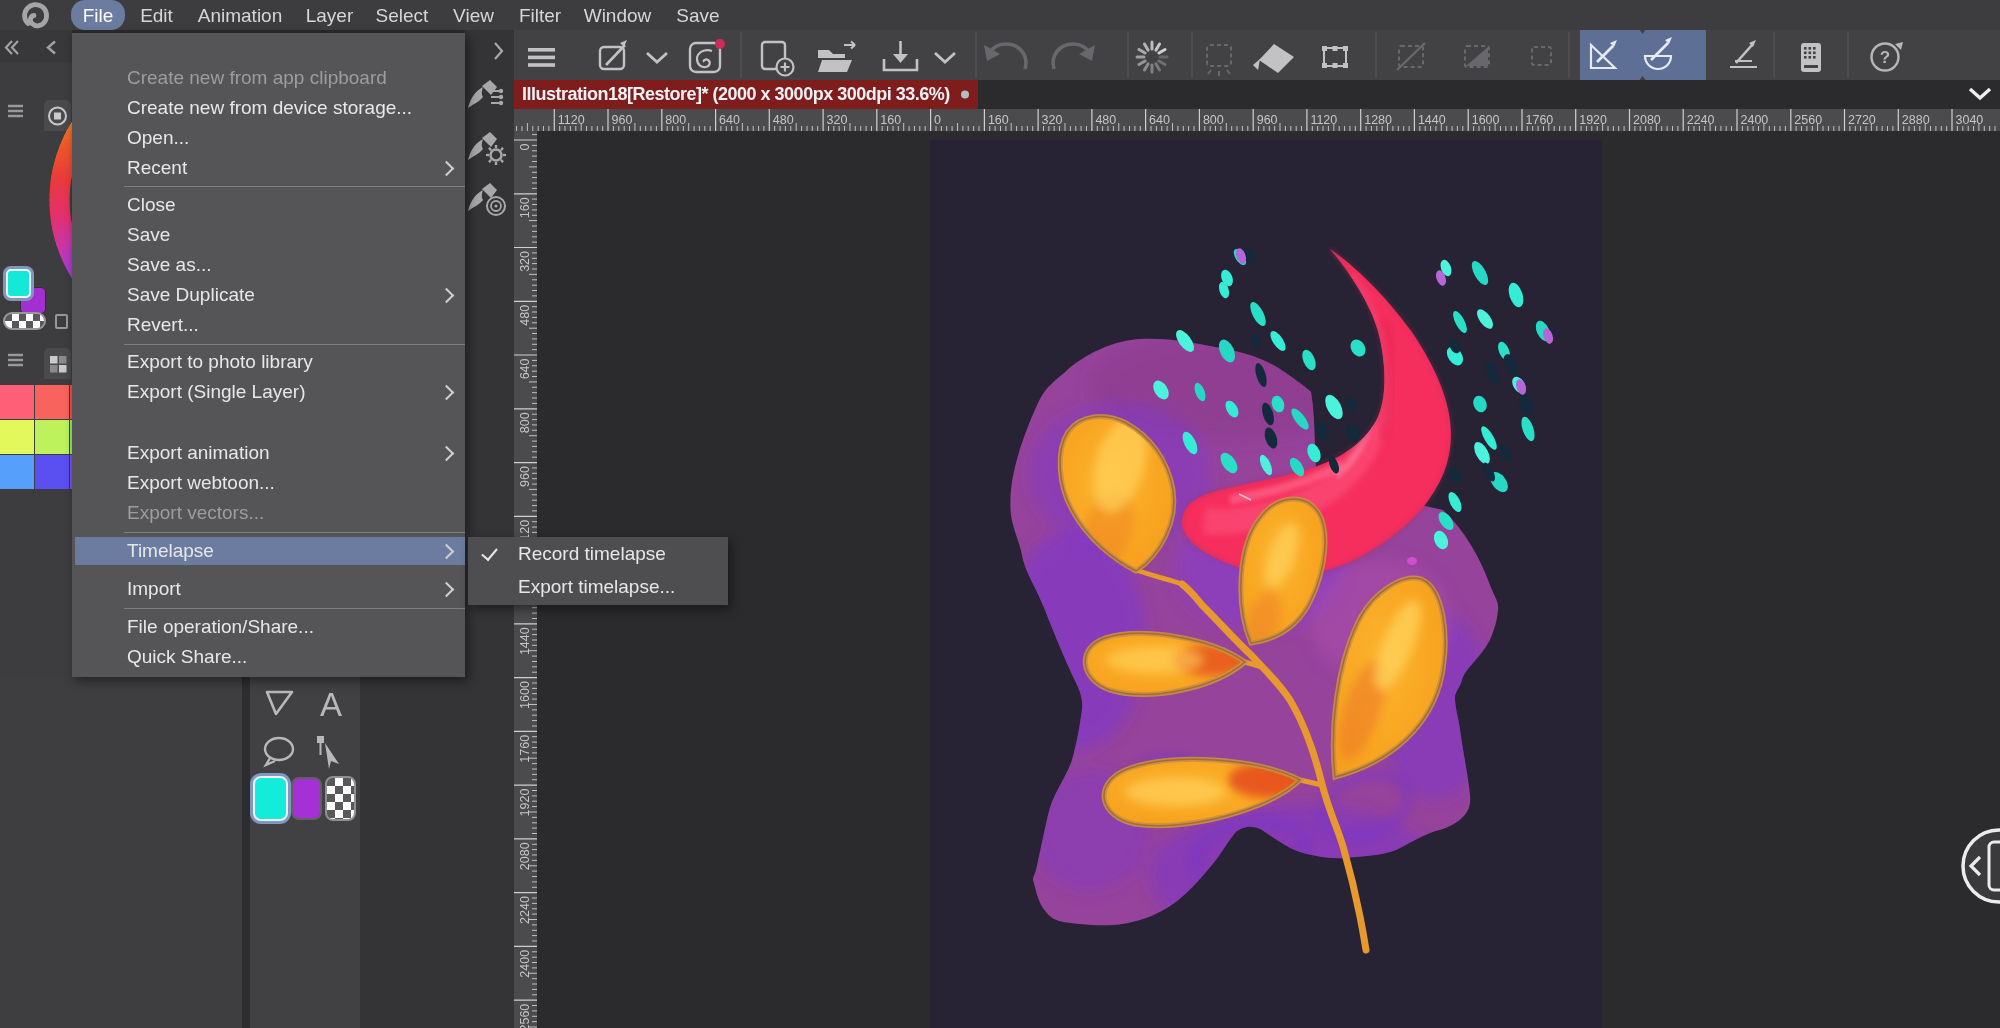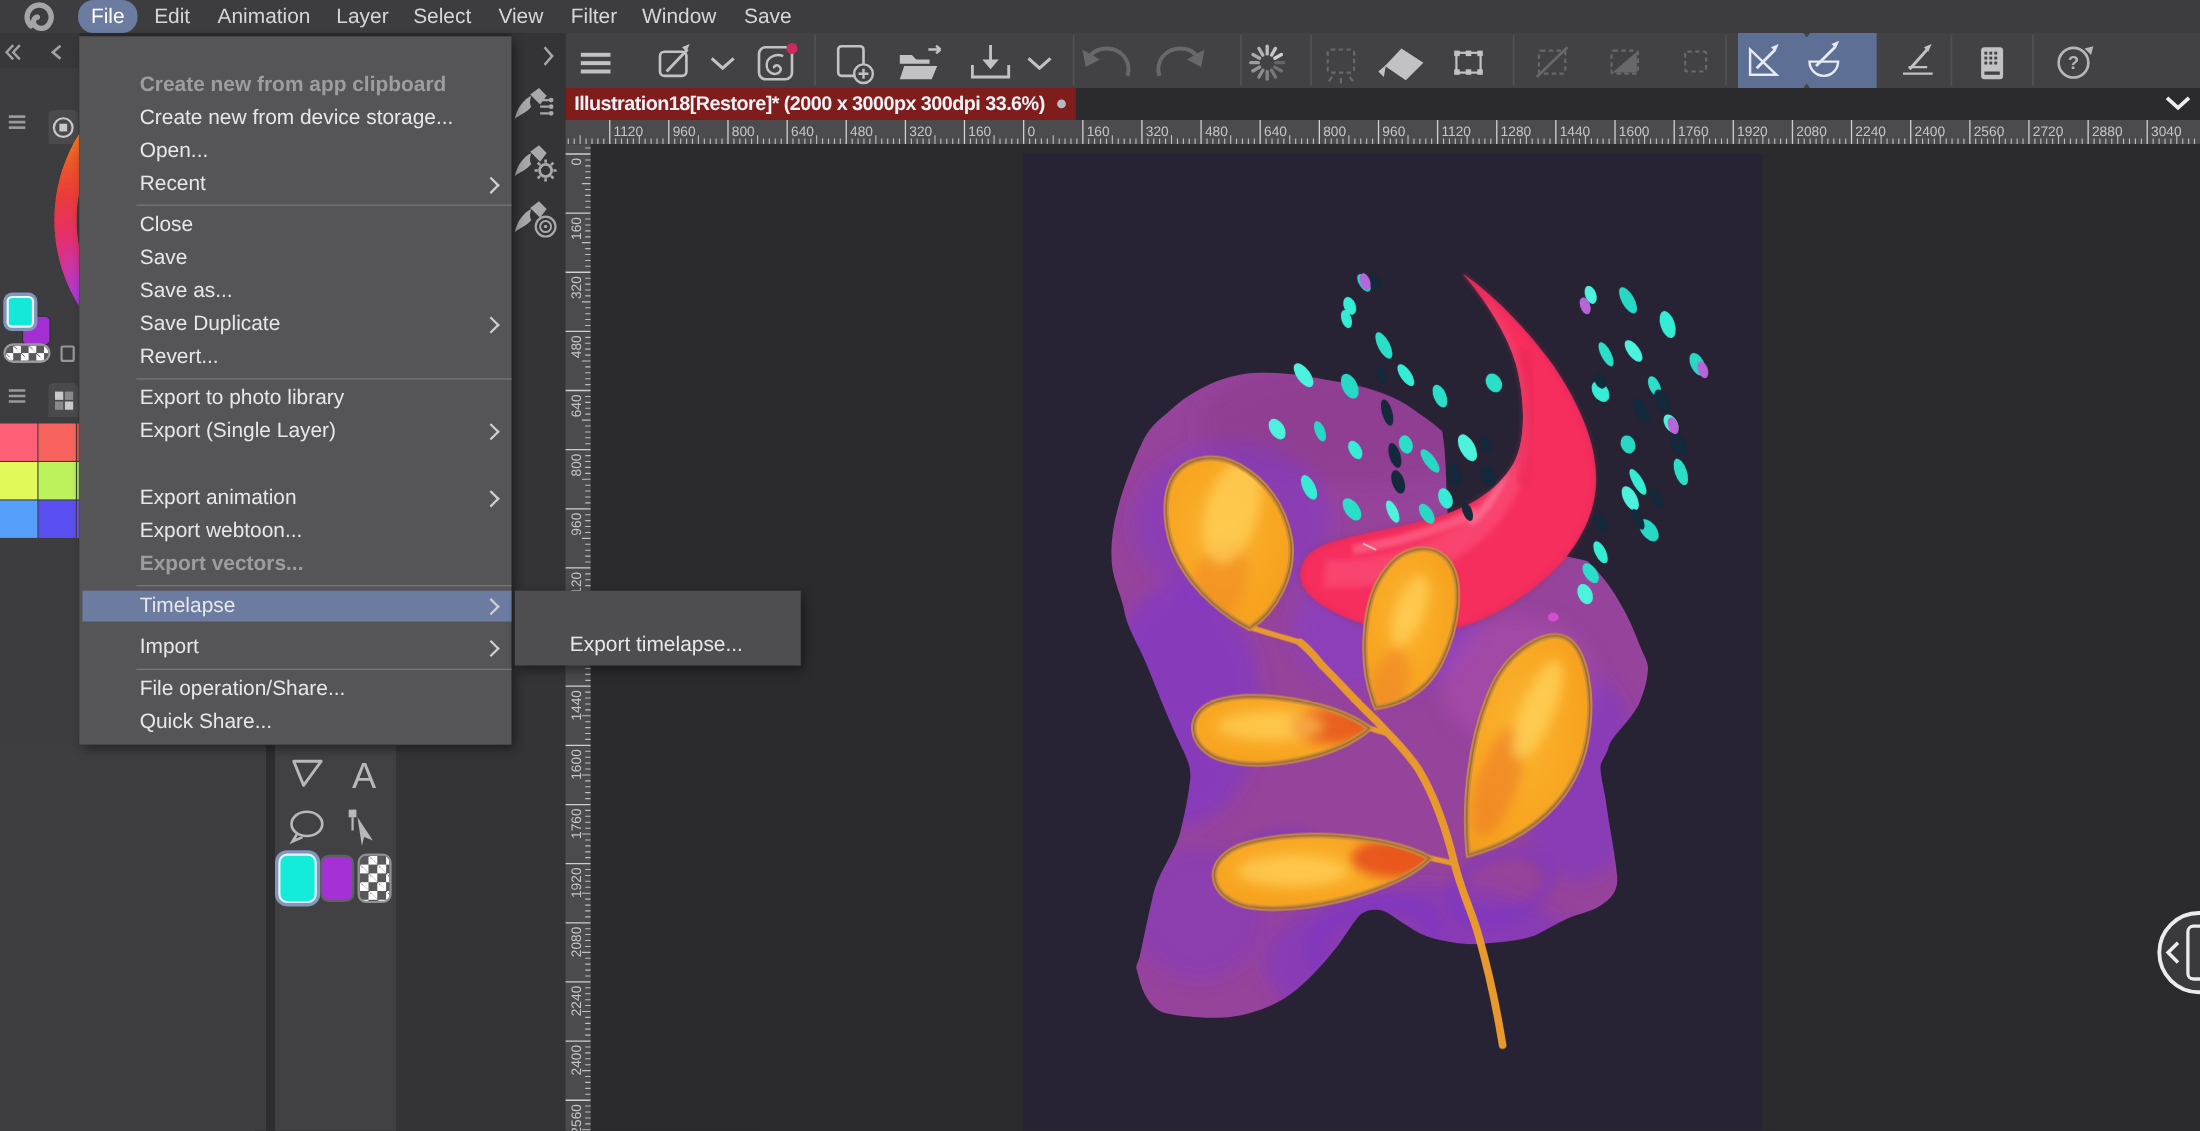--- a/index.html
+++ b/index.html
@@ -13,21 +13,21 @@
 #lsep{left:242px;top:677px;width:8px;height:351px;background:#2d2d2f;z-index:11;}
 #tstrip{left:250px;top:677px;width:110px;height:351px;background:#414143;z-index:11;}
 #toolbar{left:514px;top:30px;width:1486px;height:50px;background:#424244;z-index:9;}
 #tabbar{left:514px;top:80px;width:1486px;height:29px;background:#2b2b2d;z-index:9;}
 #tab{position:absolute;left:0;top:0;width:464px;height:29px;background:#7f1d1d;}
 #tab span{position:absolute;left:8px;top:0;line-height:29px;font-size:18px;font-weight:bold;color:#eef1f5;white-space:nowrap;letter-spacing:-0.5px;}
 #hruler{left:514px;top:109px;width:1486px;height:22px;background:#4b4b4d;z-index:9;}
 #vruler{left:514px;top:131px;width:23px;height:897px;background:#4b4b4d;z-index:9;}
 #menu{left:72px;top:33px;width:393px;height:644px;background:#555557;z-index:60;box-shadow:3px 4px 10px rgba(0,0,0,0.45);}
 .mi{position:absolute;left:0;width:393px;height:30px;line-height:30px;padding-left:55px;box-sizing:border-box;font-size:19px;color:#e7e7e9;white-space:nowrap;}
-.mi.dis{color:#9d9d9f;font-weight:bold;}
+.mi.dis{color:#9d9d9f;}
 .msep{position:absolute;left:52px;width:341px;height:1px;background:#7d7d7f;}
 .mhl{position:absolute;left:3px;top:504px;width:390px;height:28px;background:#6b7ca0;z-index:-1;}
 .chev{position:absolute;right:13px;top:10px;width:9px;height:9px;border-top:2.4px solid #cfcfd1;border-right:2.4px solid #cfcfd1;transform:rotate(45deg);}
 #submenu{left:468px;top:537px;width:260px;height:68px;background:#4e4e50;z-index:61;box-shadow:3px 4px 10px rgba(0,0,0,0.45);}
 .smi{position:absolute;left:0;width:260px;height:33px;line-height:33px;padding-left:50px;box-sizing:border-box;font-size:19px;color:#e7e7e9;white-space:nowrap;}
 .smcheck{position:absolute;left:17px;top:8px;width:7px;height:13px;border-right:2.6px solid #e7e7e9;border-bottom:2.6px solid #e7e7e9;transform:rotate(40deg);}
 .checker{background-image:linear-gradient(45deg,#fdfdfd 25%,transparent 25%,transparent 75%,#fdfdfd 75%),linear-gradient(45deg,#fdfdfd 25%,#58585a 25%,#58585a 75%,#fdfdfd 75%);background-size:14px 14px;background-position:0 0,7px 7px;}
 .checker2{background-image:linear-gradient(45deg,#fdfdfd 25%,transparent 25%,transparent 75%,#fdfdfd 75%),linear-gradient(45deg,#fdfdfd 25%,#58585a 25%,#58585a 75%,#fdfdfd 75%);background-size:16px 16px;background-position:0 0,8px 8px;}
 </style></head><body>
 <div class="abs" style="left:360px;top:109px;width:154px;height:919px;background:#343436;z-index:1"></div>
@@ -508,18 +508,19 @@
     <div class="mi" style="top:541px">Import<span class="chev"></span></div>
     <div class="mi" style="top:579px">File operation/Share...</div>
     <div class="mi" style="top:609px">Quick Share...</div>
     <div class="msep" style="top:153.0px"></div>
     <div class="msep" style="top:310.5px"></div>
     <div class="msep" style="top:498.5px"></div>
     <div class="msep" style="top:575.0px"></div>
     <div class="mhl"></div>
   </div>
 <div id="submenu" class="abs">
+<div class="smi" style="top:0">Record timelapse<span class="smcheck"></span></div>
 <div class="smi" style="top:33px">Export timelapse...</div>
 </div>
 <svg width="42" height="80" style="position:absolute;left:1958px;top:826px;z-index:5">
 <circle cx="41" cy="40" r="36" fill="#3a3a3c" stroke="#ececee" stroke-width="3.5"></circle>
 <path d="M22,31 l-9,9 9,9" stroke="#ececee" stroke-width="3.2" fill="none"></path>
 <rect x="31" y="16" width="17" height="48" rx="5" stroke="#ececee" stroke-width="3" fill="none"></rect>
 </svg>
 </body></html>

